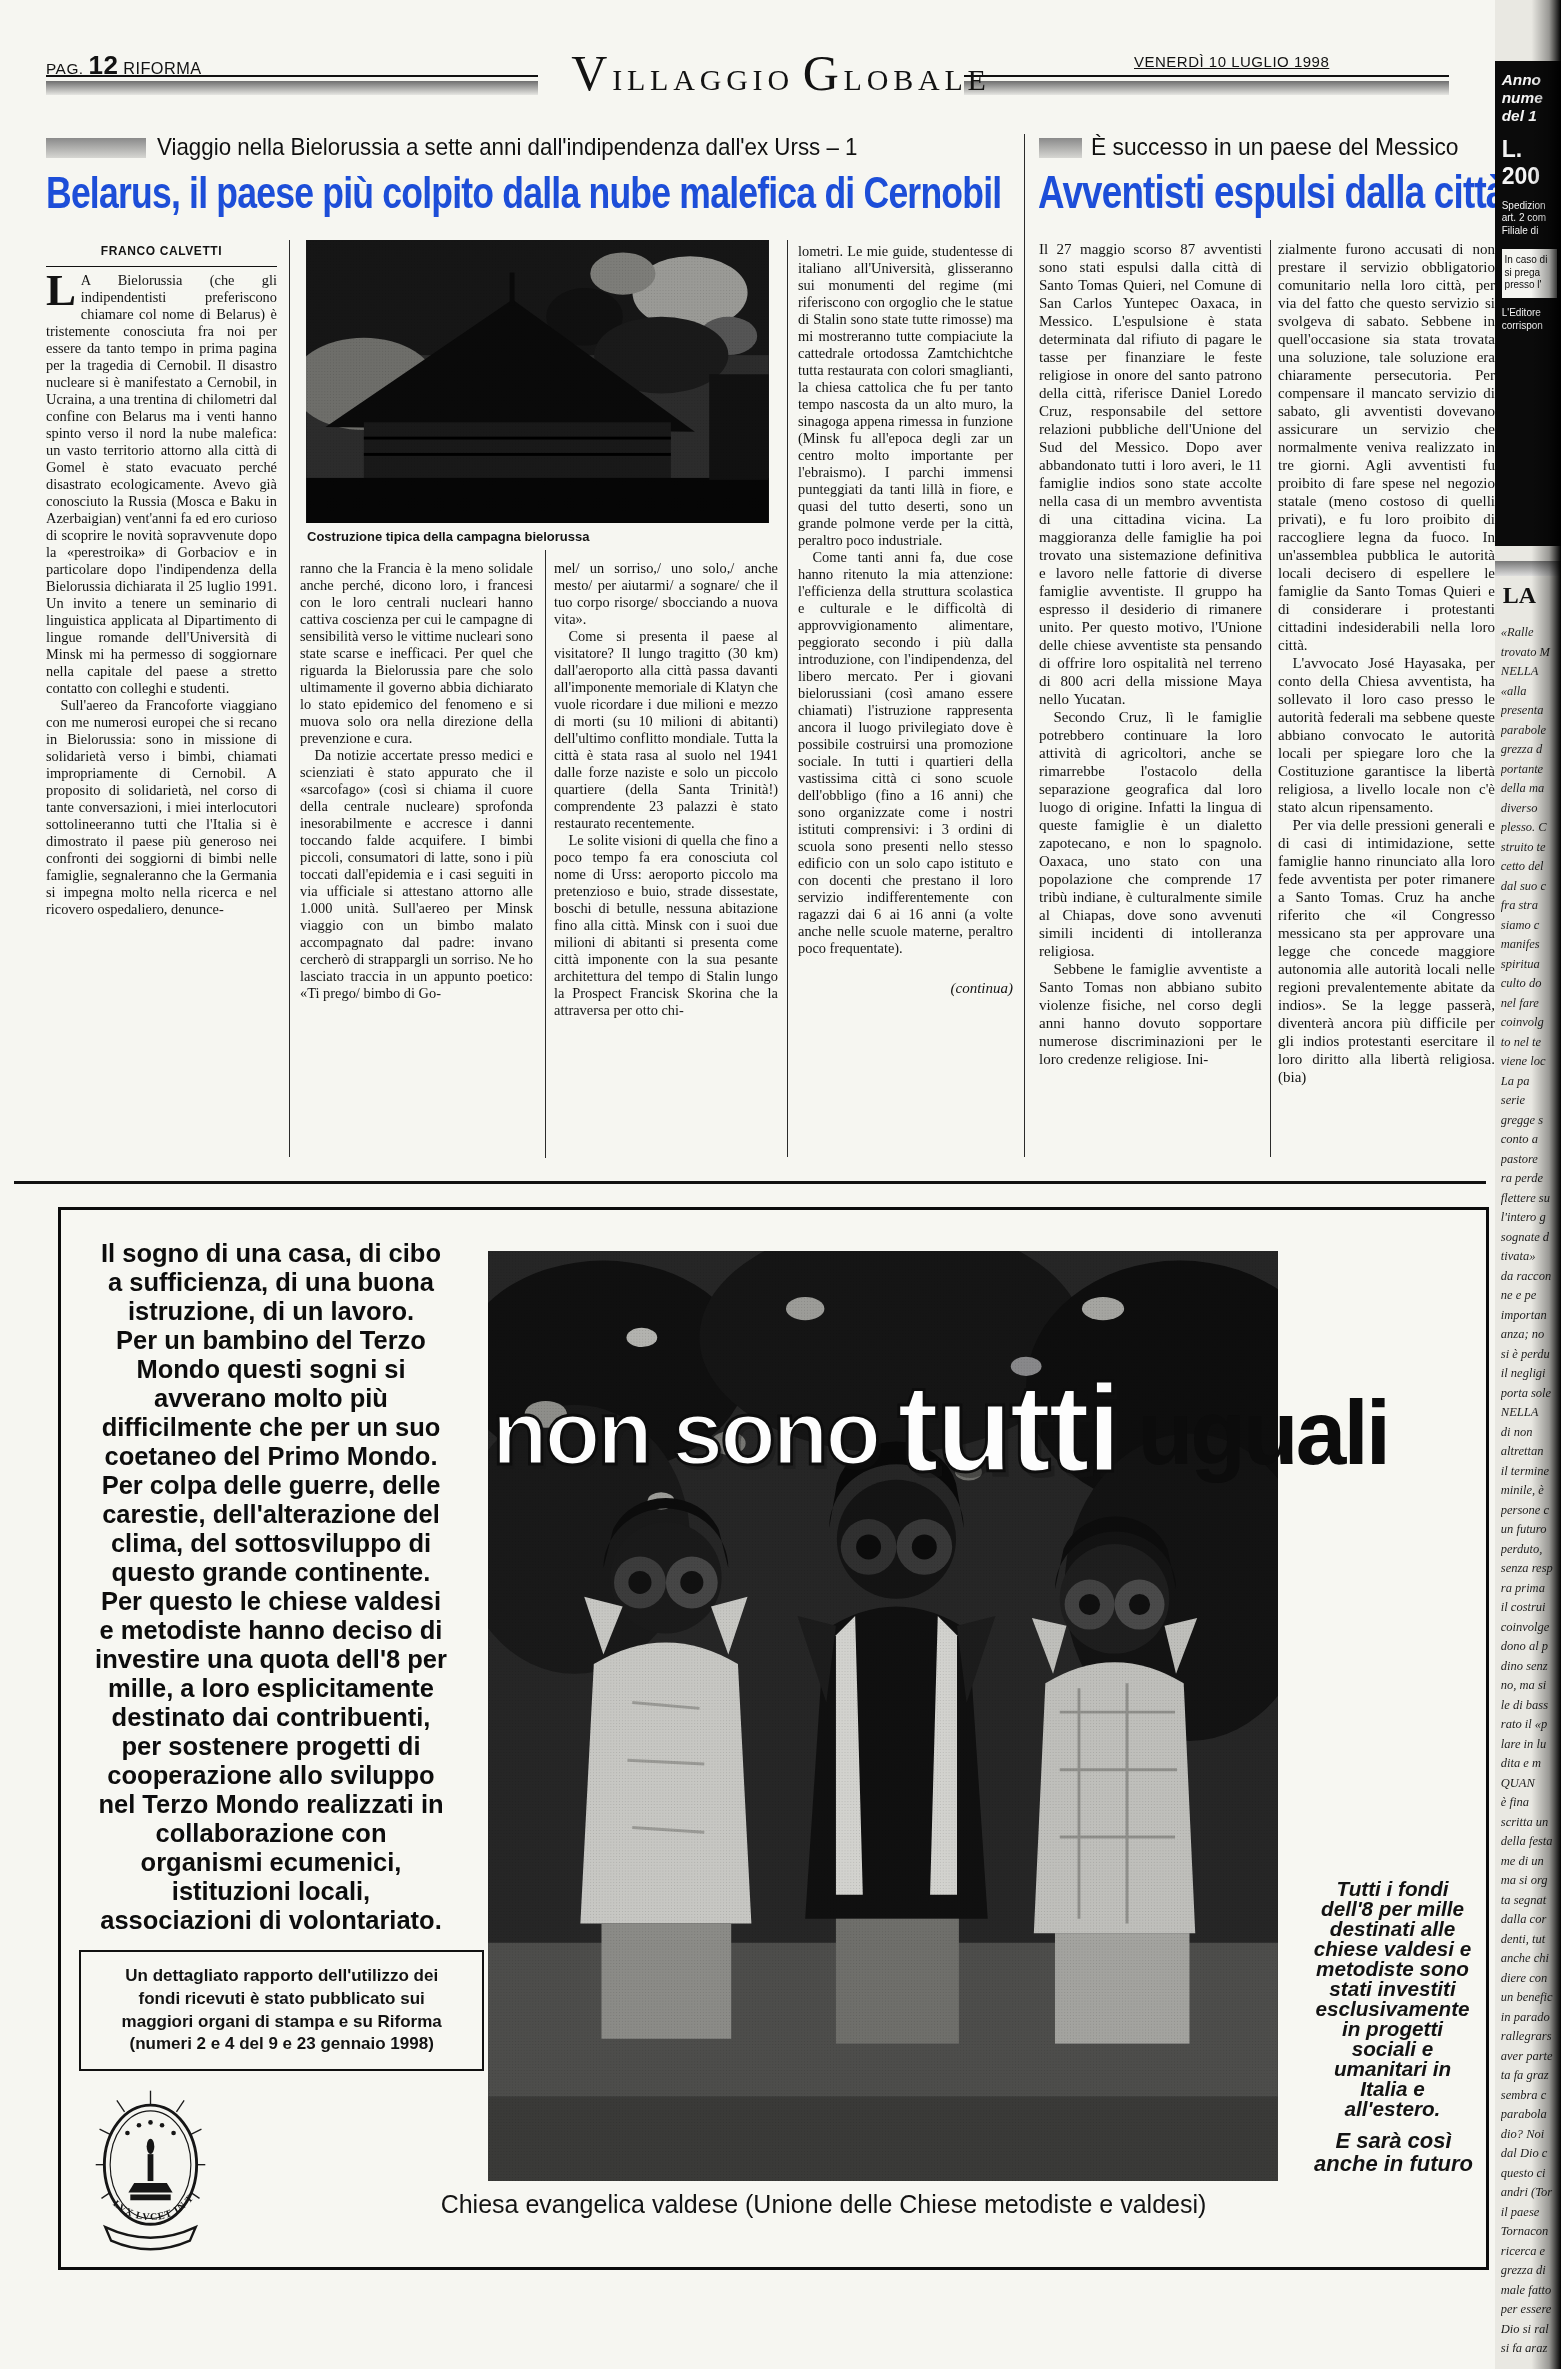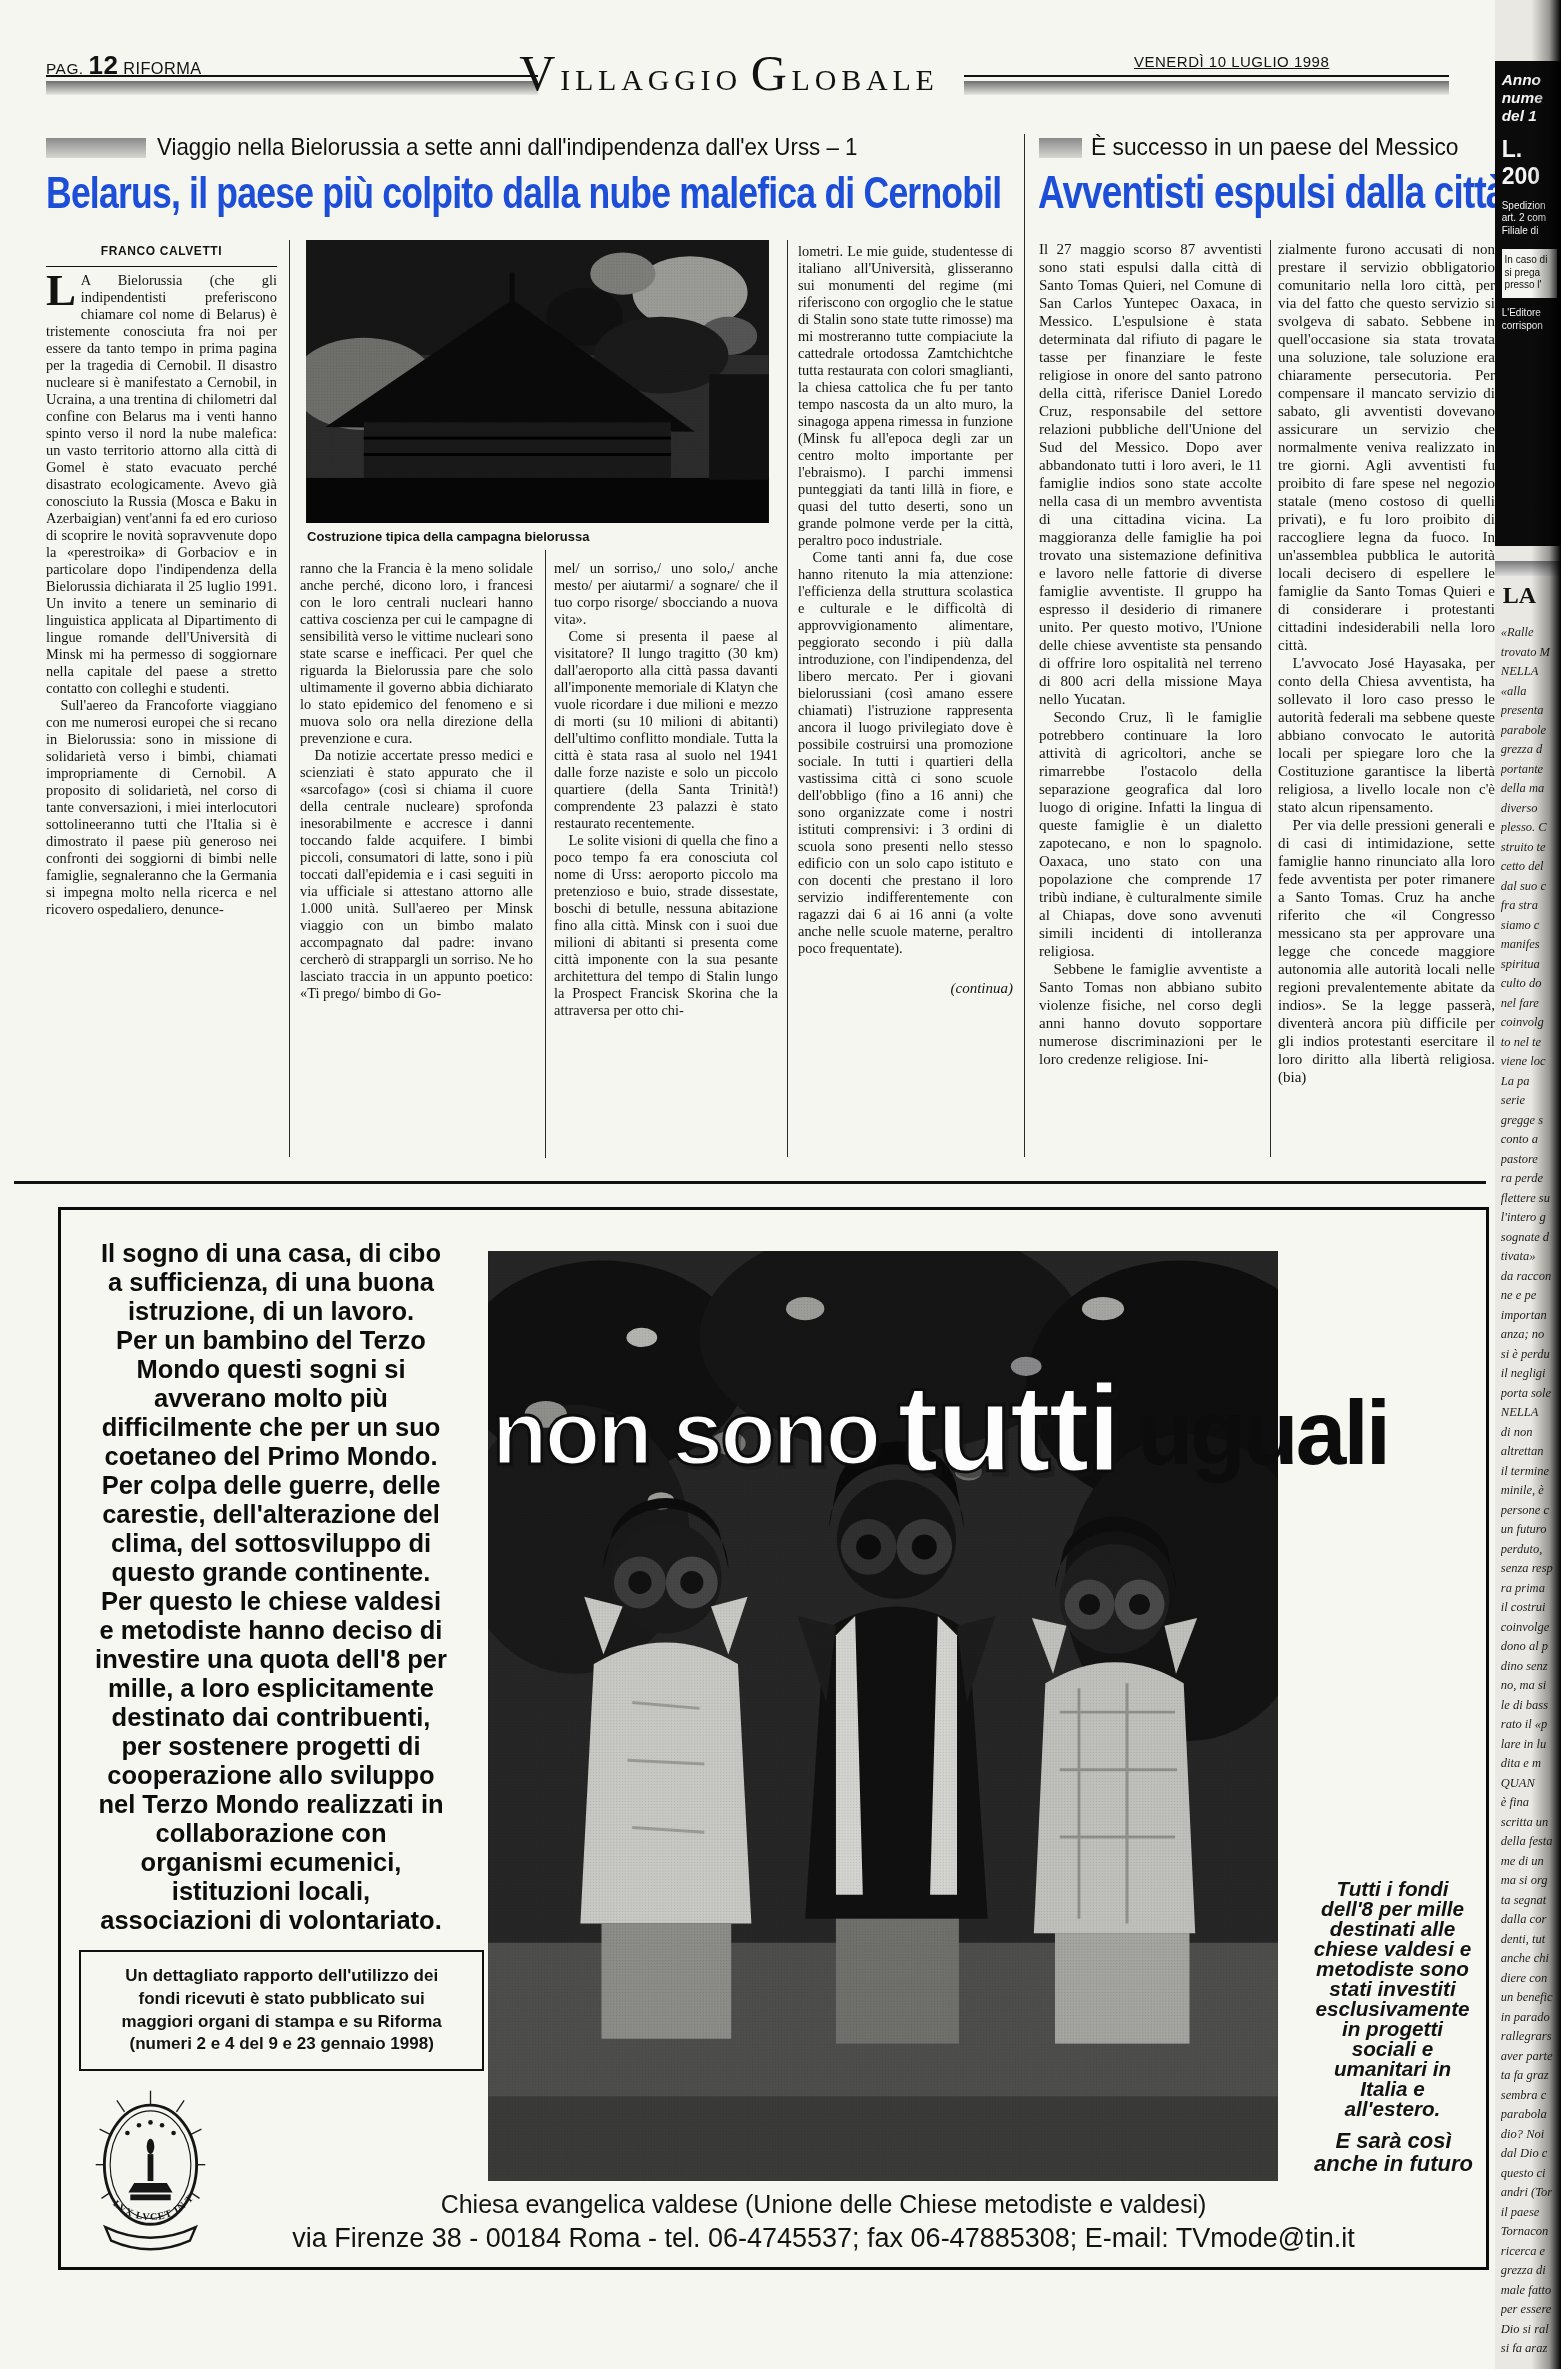--- a/index.html
+++ b/index.html
@@ -10,21 +10,21 @@
   .cond{display:inline-block;white-space:nowrap;transform-origin:left top;}
   .hrule{background:#111;}
   .graybar{background:linear-gradient(#6f6f6f,#e6e6e2);}
   .grayblock{background:linear-gradient(#8a8a8a,#d6d6d2);}
   .vrule{position:absolute;width:1px;background:#2b2b2b;}
 
   
   #pageno{top:50px;left:46px;font-size:15.4px;letter-spacing:0.5px;}
   #pageno b{font-size:26px;font-family:"Liberation Sans",sans-serif;}
   #dateline{top:53px;left:1134px;width:317px;text-align:left;font-size:15px;letter-spacing:0.5px;text-decoration:underline;}
-  #masthead{top:54px;left:516px;width:426px;text-align:center;letter-spacing:4.8px;white-space:nowrap;}
+  #masthead{top:54px;left:568px;width:426px;text-align:center;letter-spacing:4.8px;white-space:nowrap;}
   #masthead .big{font-size:50px;line-height:38px;}
   #masthead .small{font-size:30px;}
 
   
   .kicker{font-size:24px;color:#101010;}
   .headline{font-weight:bold;letter-spacing:-1px;color:#1d4ed8;font-family:"Liberation Sans",sans-serif;}
   #byline{top:244px;left:46px;width:231px;text-align:center;font-weight:bold;font-size:12px;
           letter-spacing:0.6px;border-bottom:1.9px solid #111;padding-bottom:7.7px;}
 
   
@@ -318,21 +318,20 @@
 in progetti
 sociali e
 umanitari in
 Italia e
 all'estero.</div>
   <div class="abs sans" id="side-note2">E sarà così
 anche in futuro</div>
 
   <div class="abs sans" id="contact">
     <div id="contact-1">Chiesa evangelica valdese (Unione delle Chiese metodiste e valdesi)</div>
-    <div id="contact-2">via Firenze 38 - 00184 Roma - tel. 06-4745537; fax 06-47885308; E-mail: TVmode@tin.it</div>
   </div>
 
   <div id="strip">
     <div id="strip-black">
       <div class="hd">
           <div>Anno</div>
           <div>nume</div>
           <div>del 1</div>
         </div>
       <div class="price">L. 200</div>

